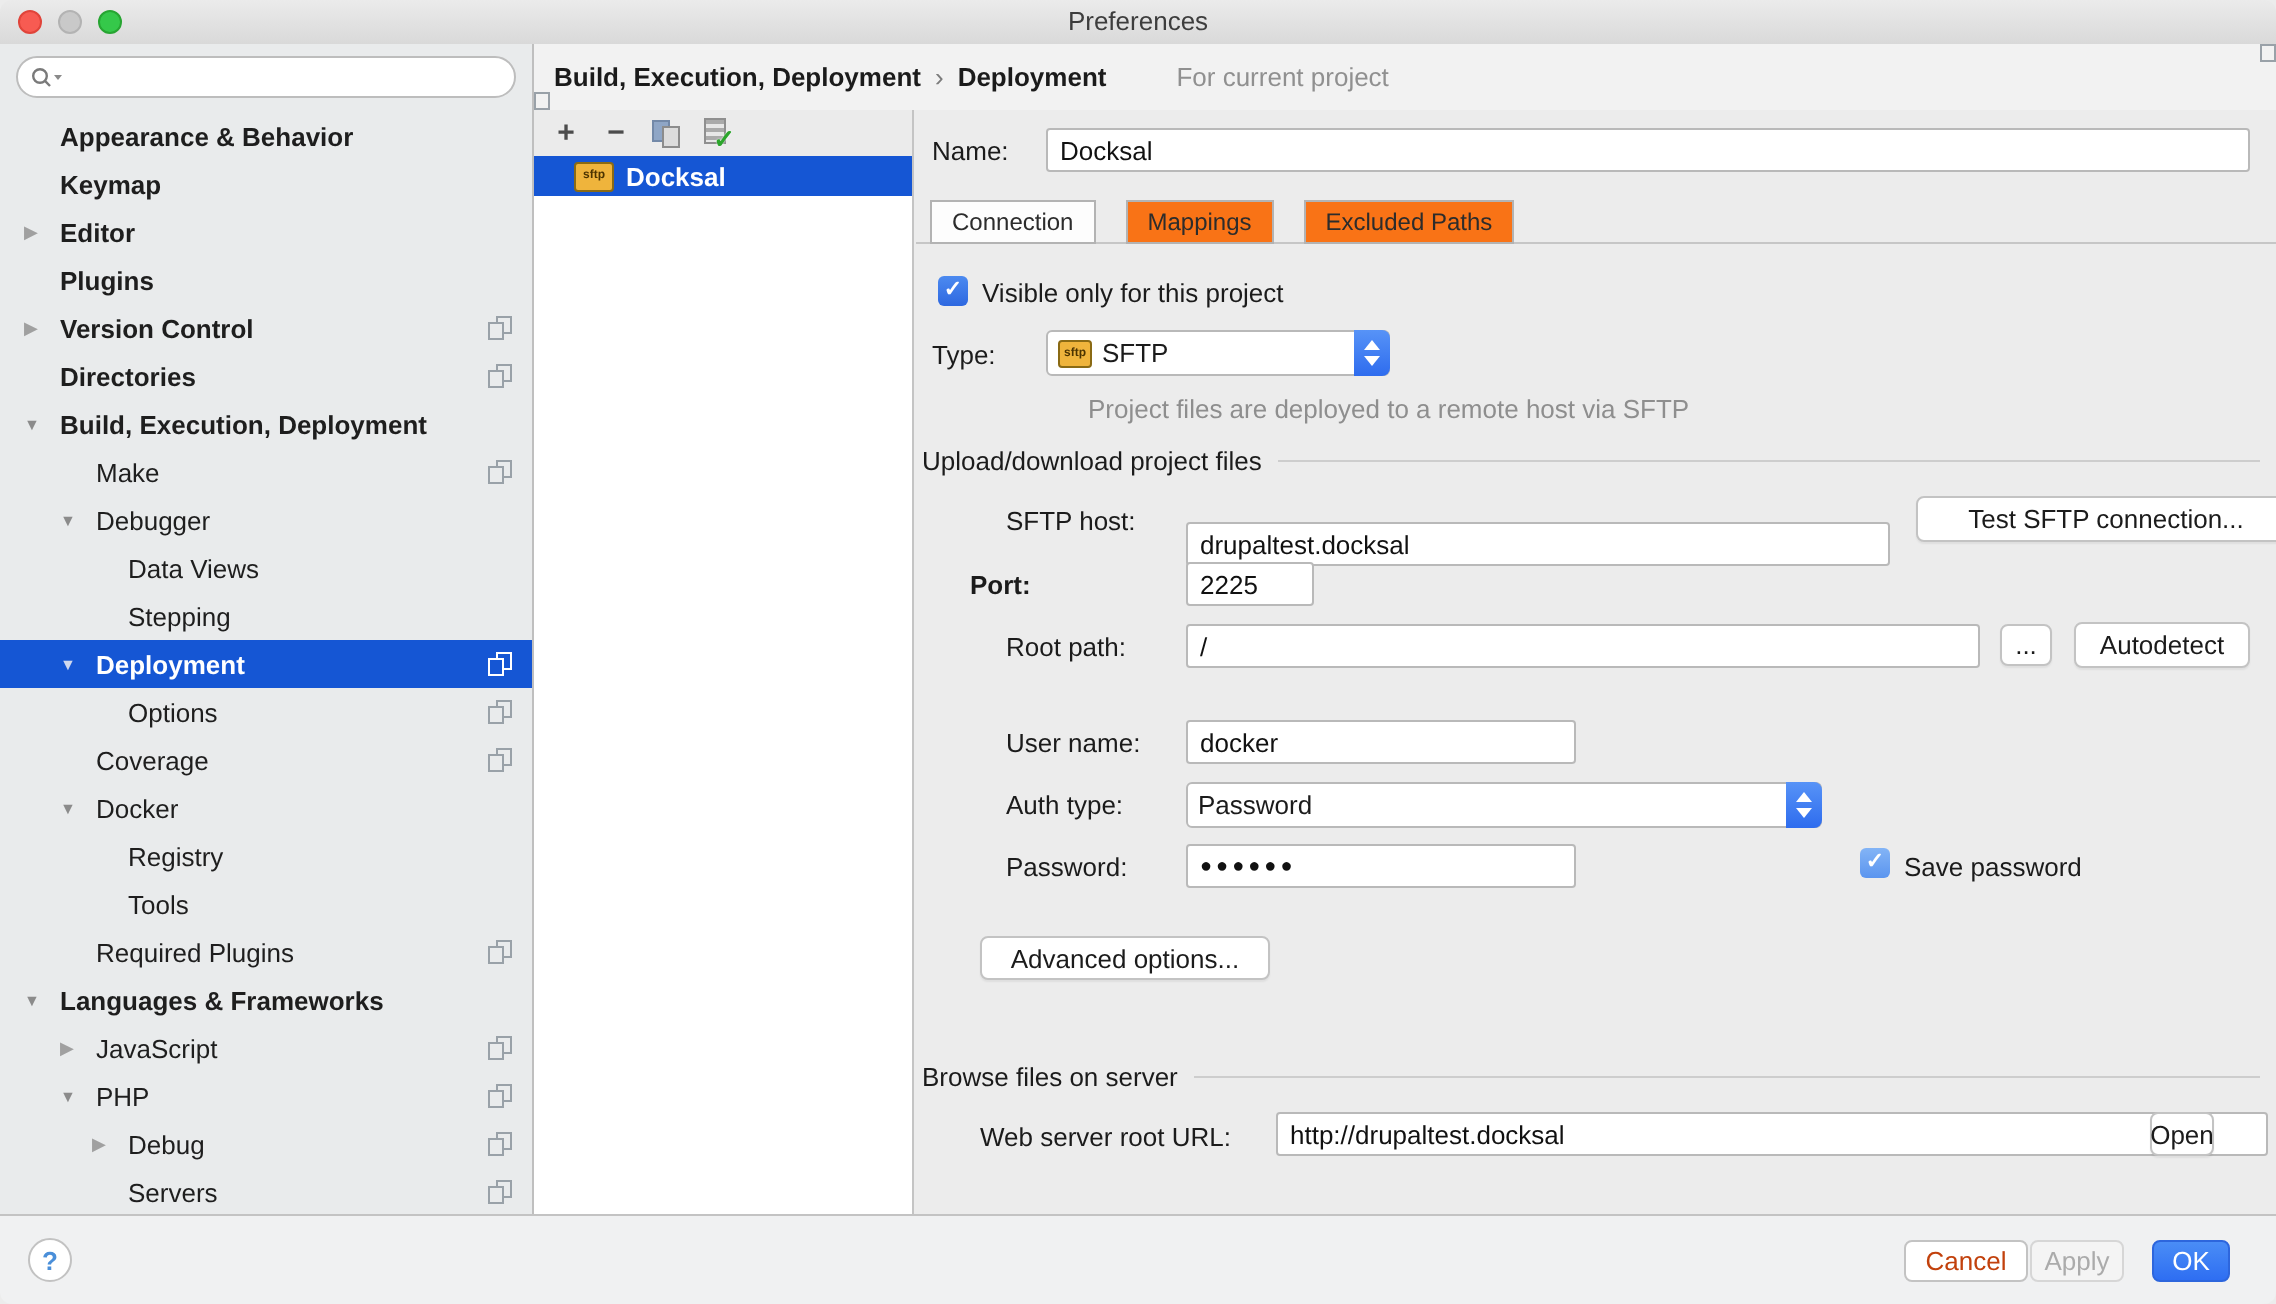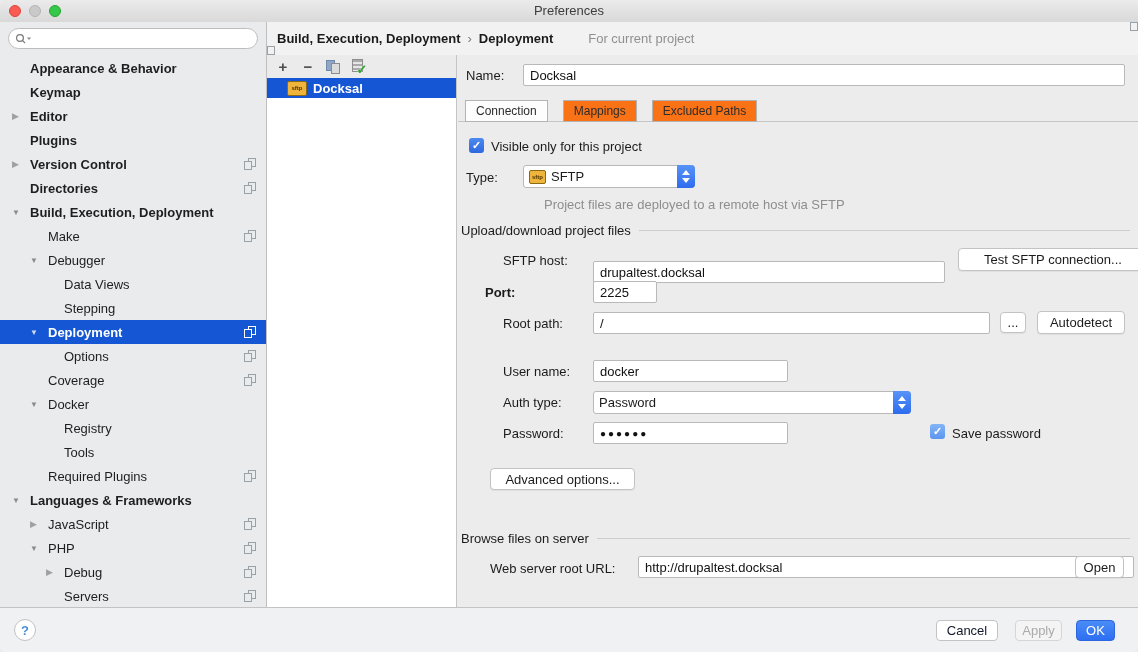--- a/index.html
+++ b/index.html
@@ -75,21 +75,21 @@
   .tabs{position:absolute;left:7px;top:45px;display:flex;z-index:2;gap:16px;}
   .tab{height:22px;padding:0 10px;display:flex;align-items:center;font-size:12px;color:#2c2c2c;background:#f97316;border:1px solid #b3b3b3;margin-left:-1px;box-sizing:border-box;}
   .tab.selected{background:#fdfdfd;margin-left:0;}
   .tabline{position:absolute;left:0;top:66px;right:0;border-top:1px solid #c6c6c6;z-index:1;}
   input.pw{font-size:10px;letter-spacing:2px;font-weight:bold;}
 
   
   .footer{position:absolute;left:0;top:607px;right:0;height:45px;background:#f0f1f2;border-top:1px solid #c3c3c3;box-sizing:border-box;}
   .helpbtn{position:absolute;left:14px;top:11px;width:22px;height:22px;border-radius:50%;background:#fff;border:1px solid #c2c2c2;color:#4a8fd9;font-size:13px;font-weight:bold;display:flex;align-items:center;justify-content:center;box-sizing:border-box;}
   .fbtn{position:absolute;top:12px;height:21px;border-radius:4px;font-size:13px;display:flex;align-items:center;justify-content:center;box-sizing:border-box;}
-  .fbtn.cancel{right:140px;width:62px;background:#fff;border:1px solid #c3c3c3;color:#0f172a;}
+  .fbtn.cancel{right:124px;width:62px;background:#fff;border:1px solid #c3c3c3;color:#c2410c;}
   .fbtn.apply{right:76px;width:47px;background:#f4f4f4;border:1px solid #d6d6d6;color:#ababab;}
   .fbtn.ok{right:23px;width:39px;background:linear-gradient(#4a8df6,#2e6ef2);border:1px solid #2d66dd;color:#fff;}
 </style>
 </head>
 <body>
 
 <div class="win">
 
   <div class="titlebar">
     <span class="tl red"></span>
@@ -344,21 +344,21 @@
 
     <div class="btn" style="left:32px;top:413px;width:145px;height:22px;">Advanced options...</div>
 
     <div class="section" style="left:3px;top:476px;right:8px;">
       <span>Browse files on server</span>
       <span class="line" style="flex:1;"></span>
     </div>
 
     <span class="fl" style="left:32px;top:506px;">Web server root URL:</span>
     <input class="tf" style="left: 180px; top: 501px; width: 496px;" value="http://drupaltest.docksal">
-    <div class="btn" style="left:617px;top:501px;width:49px;height:22px;">Open</div>
+    <div class="btn" style="left:617px;top:501px;width:32px;height:22px;">Open</div>
   </div>
 
   <div class="footer">
     <div class="helpbtn">?</div>
     <div class="fbtn cancel">Cancel</div>
     <div class="fbtn apply">Apply</div>
     <div class="fbtn ok">OK</div>
   </div>
 
 </div>

